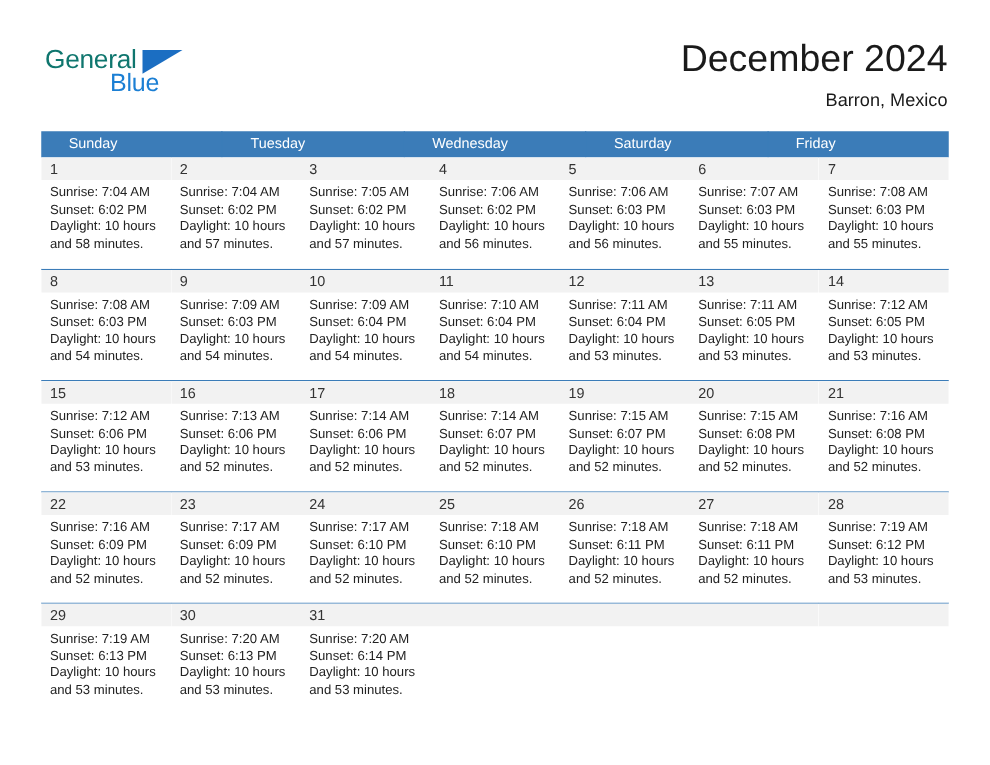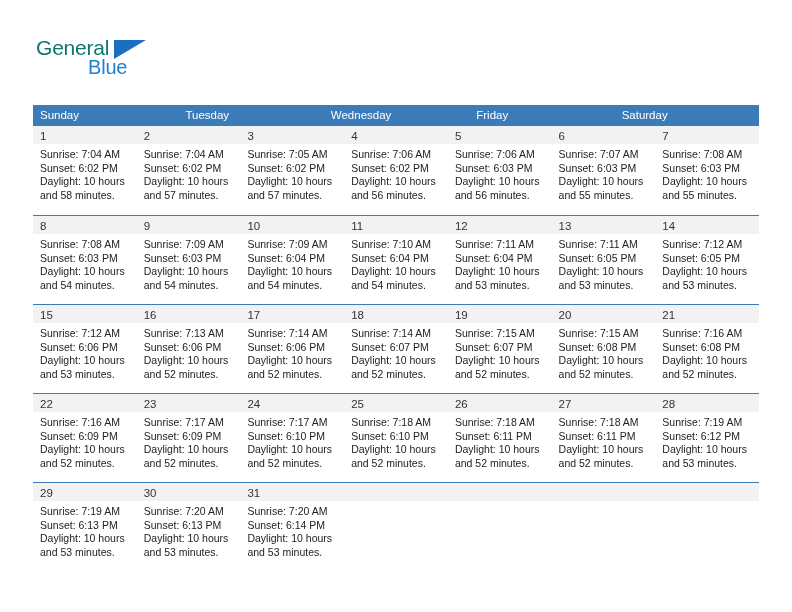--- a/index.html
+++ b/index.html
@@ -94,21 +94,21 @@
   .week-head {
     display: flex;
     background: #3b7cb8;
     height: 21px;
   }
   .week-head .wd {
     flex: 1 1 0;
     color: #ffffff;
     font-size: 11.5px;
     line-height: 21px;
-    padding-left: 7px;
+    padding-left: 22px;
     box-sizing: border-box;
     white-space: nowrap;
     overflow: hidden;
   }
   .week-head .wd + .wd {
     border-left: 1px solid #3b7cb8;
   }
 
   .week-row {
     display: flex;
@@ -153,30 +153,34 @@
 <div class="page">
 
   <div class="top">
 
     <div class="logo">
       <span class="logo-general">General</span>
       <span class="logo-tri"></span>
       <span class="logo-blue">Blue</span>
     </div>
 
+    <div class="title-block">
+      <div class="cal-title">December 2024</div>
+      <div class="cal-subtitle">Barron, Mexico</div>
+    </div>
 
   </div>
 
   <div class="calendar">
     <div class="week-head">
       <div class="wd">Sunday</div>
       <div class="wd">Tuesday</div>
       <div class="wd">Wednesday</div>
+      <div class="wd">Saturday</div>
       <div class="wd">Friday</div>
-      <div class="wd">Saturday</div>
     </div>
     <div id="weeks-container">
         <div class="week-row first">
           <div class="day-cell">
             <div class="day-num-band"><span class="day-num">1</span></div>
             <div class="day-body">
               <div class="day-line">Sunrise: 7:04 AM</div>
               <div class="day-line">Sunset: 6:02 PM</div>
               <div class="day-line">Daylight: 10 hours</div>
               <div class="day-line">and 58 minutes.</div>

